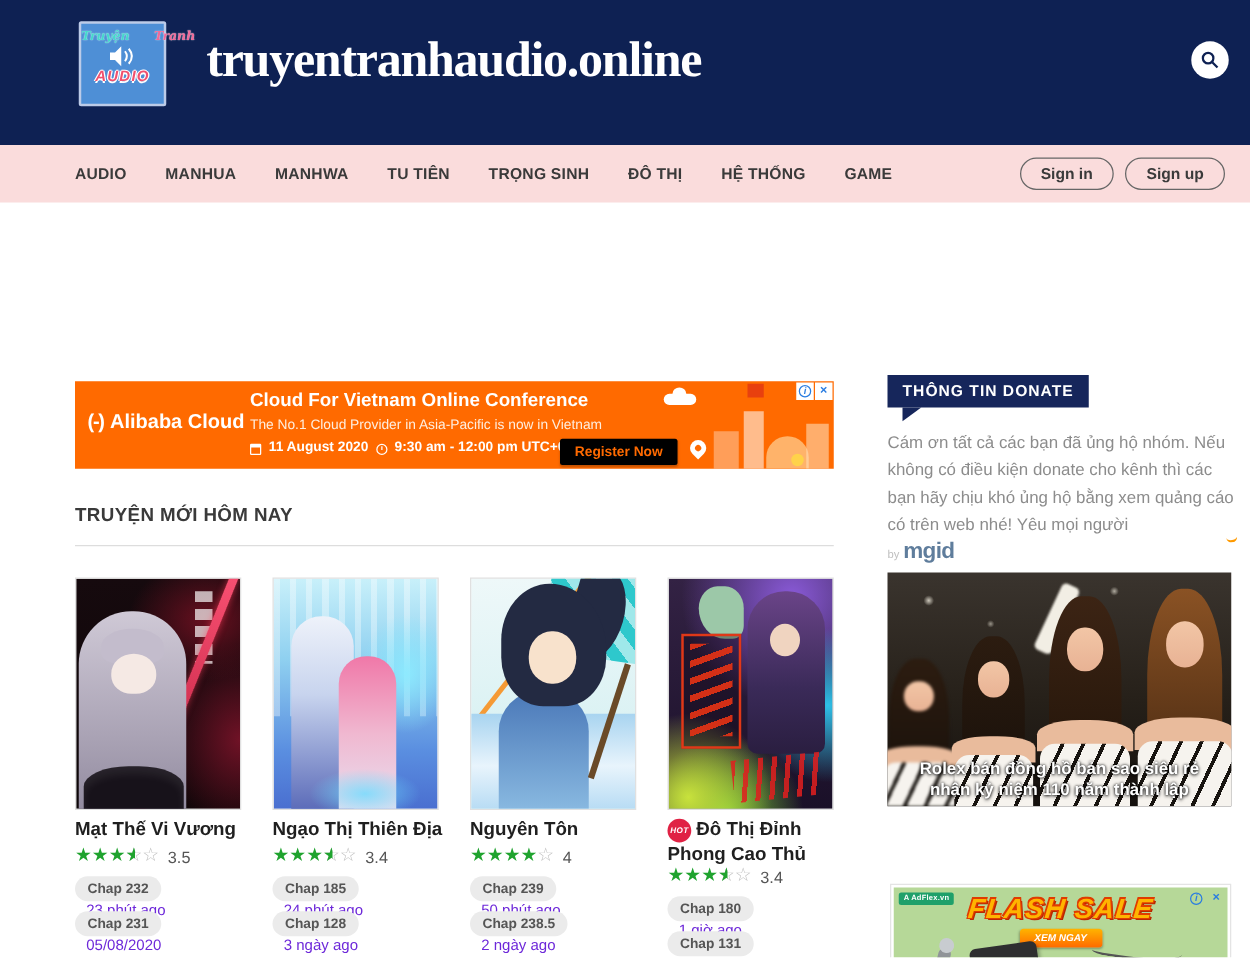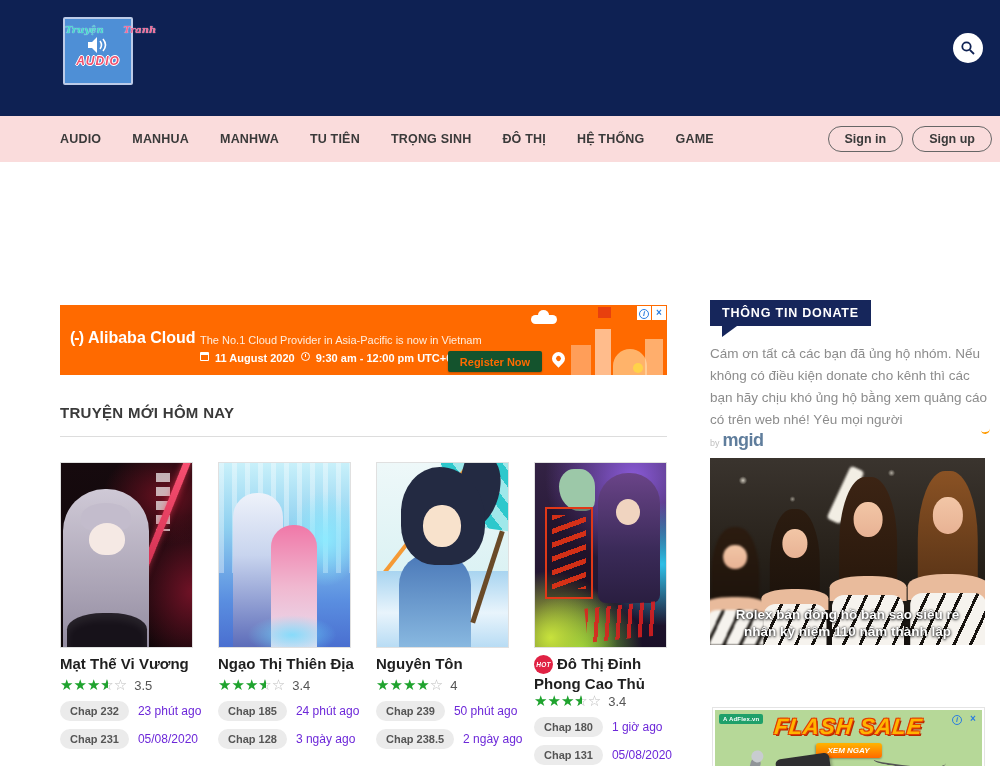--- a/index.html
+++ b/index.html
@@ -18,37 +18,37 @@
              text-shadow:-1px 0 #fff,1px 0 #fff,0 1px #fff,0 -1px #fff; letter-spacing:1px; }
   .site-title { position:absolute; left:165px; top:24px; font-family:"Liberation Serif", serif;
                 font-weight:bold; font-size:40px; color:#fff; letter-spacing:-1px; cursor:pointer; }
   .search-btn { position:absolute; right:17px; top:33px; width:30px; height:30px; border-radius:50%;
                 background:#fff; border:none; display:flex; align-items:center; justify-content:center; cursor:pointer; }
 
   
   .nav { position:absolute; left:0; top:116px; width:1000px; height:46px; background:#fadcdc;
          display:flex; align-items:center; padding-left:60px; gap:31px; }
   .nav-item { font-size:12.5px; font-weight:bold; color:#3a3a3a; text-decoration:none; letter-spacing:.2px; cursor:pointer; }
-  .auth { position:absolute; right:8px; top:50%; transform:translateY(-50%); display:flex; gap:9px; }
+  .auth { position:absolute; right:20px; top:50%; transform:translateY(-50%); display:flex; gap:9px; }
   .auth-btn { background:transparent; border:1.5px solid #666; border-radius:15px; padding:5px 16px;
               font-size:12.5px; font-weight:bold; color:#3a3a3a; cursor:pointer; }
 
   
   .banner { position:absolute; left:60px; top:305px; width:607px; height:70px; background:#ff6a00; overflow:hidden; }
   .ali-logo { position:absolute; left:10px; top:24px; color:#fff; display:flex; align-items:center; gap:5px; }
   .ali-mark { font-weight:bold; font-size:16px; letter-spacing:-1px; }
   .ali-name { font-size:16px; font-weight:600; white-space:nowrap; }
   .b-title { position:absolute; left:140px; top:7px; color:#fff; font-weight:bold; font-size:15px; white-space:nowrap; }
   .b-sub { position:absolute; left:140px; top:29px; color:#ffeede; font-size:11px; white-space:nowrap; }
   .b-date-row { position:absolute; left:140px; top:47px; color:#fff; font-size:11px; font-weight:bold;
-                display:flex; align-items:flex-start; gap:6px; white-space:nowrap; }
+                display:flex; align-items:flex-end; gap:6px; white-space:nowrap; }
   .ico-cal { display:inline-block; width:9px; height:9px; border:1.5px solid #fff; border-top-width:3px; border-radius:1px; }
   .ico-clk { display:inline-block; width:9px; height:9px; border:1.5px solid #fff; border-radius:50%; position:relative; }
   .ico-clk::after { content:""; position:absolute; left:3px; top:1px; width:1.5px; height:3px; background:#fff; }
-  .b-cta { position:absolute; left:388px; top:46px; width:94px; height:21px; background:#14532d; border:none;
+  .b-cta { position:absolute; left:388px; top:46px; width:94px; height:21px; background:#000000; border:none;
            color:#ff6a00; font-weight:bold; font-size:11px; border-radius:2px; box-shadow:0 1px 2px rgba(0,0,0,.25); cursor:pointer; }
   .b-pin { position:absolute; left:492px; top:47px; width:13px; height:13px; background:#fff;
            border-radius:50% 50% 50% 0; transform:rotate(-45deg); }
   .b-pin::after { content:""; position:absolute; left:4px; top:4px; width:5px; height:5px; background:#ff6a00; border-radius:50%; }
   .b-city { position:absolute; right:0; top:0; width:98px; height:70px; }
   .bd { position:absolute; bottom:0; }
   .bd1 { left:2px; width:20px; height:30px; background:rgba(255,255,255,.35); }
   .bd2 { left:26px; width:16px; height:46px; background:rgba(255,255,255,.55); }
   .dome { left:44px; width:34px; height:26px; background:#ffb36a; border-radius:17px 17px 0 0; bottom:0; position:absolute; }
   .bd3 { right:4px; width:18px; height:36px; background:rgba(255,220,180,.6); }
@@ -78,21 +78,21 @@
   .hot-badge { display:inline-block; width:19px; height:19px; background:#e02244; border-radius:50%; color:#fff;
                font-size:6.5px; font-weight:bold; font-style:italic; text-align:center; line-height:19px;
                vertical-align:2px; margin-right:4px; letter-spacing:.3px; }
   .stars-row { position:absolute; left:0; top:215px; display:flex; align-items:center; }
   .card.c4 .stars-row { top:231px; }
   .stars { font-size:15px; line-height:16px; }
   .star { position:relative; display:inline-block; color:#bdbdbd; }
   .star.full { color:#1fa32e; }
   .star .half { position:absolute; left:0; top:0; width:55%; overflow:hidden; color:#1fa32e; }
   .rating-num { font-size:13px; color:#555; margin-left:7px; }
-  .chap-row { position:absolute; left:0; display:flex; align-items:center; }
+  .chap-row { position:absolute; left:0; display:flex; align-items:flex-start;flex-direction:column; }
   .chap-row.r1 { top:239px; } .chap-row.r2 { top:267px; }
   .card.c4 .chap-row.r1 { top:255px; } .card.c4 .chap-row.r2 { top:283px; }
   .pill { background:#ebebeb; border-radius:11px; padding:4px 10px; font-size:11px; font-weight:bold;
           color:#555; white-space:nowrap; cursor:pointer; }
   .chap-time { font-size:12px; color:#6d28d9; margin-left:9px; white-space:nowrap; }
 
   
   .cv1 { background:radial-gradient(ellipse 90px 70px at 80% 18%,#6a1020 0%,rgba(60,8,16,0) 70%),
                     radial-gradient(ellipse 90px 110px at 100% 70%,#701226 0%,rgba(70,10,20,0) 70%),
                     linear-gradient(180deg,#160a0e,#0d0608); }
@@ -221,20 +221,21 @@
   <div class="header">
     <div class="logo">
       <div class="logo-l1"><span class="logo-w1">Truyện</span> <span class="logo-w2">Tranh</span></div>
       <svg class="logo-speaker" width="22" height="18" viewBox="0 0 22 18">
         <polygon points="1,6 5,6 10,1 10,17 5,12 1,12" fill="#fff"></polygon>
         <path d="M13 5 q3 4 0 8" stroke="#fff" stroke-width="1.6" fill="none"></path>
         <path d="M16 3 q5 6 0 12" stroke="#fff" stroke-width="1.6" fill="none"></path>
       </svg>
       <div class="logo-l2">AUDIO</div>
     </div>
+    <div class="site-title">truyentranhaudio.online</div>
     <button class="search-btn">
       <svg width="16" height="16" viewBox="0 0 16 16">
         <circle cx="6.5" cy="6.5" r="4.2" stroke="#0e2153" stroke-width="1.8" fill="none"></circle>
         <line x1="9.8" y1="9.8" x2="14" y2="14" stroke="#0e2153" stroke-width="1.8"></line>
       </svg>
     </button>
   </div>
 
   <div class="nav">
     <a class="nav-item">AUDIO</a>
@@ -249,20 +250,21 @@
       <button class="auth-btn">Sign in</button>
       <button class="auth-btn">Sign up</button>
     </div>
   </div>
 
   <div class="banner">
     <div class="ali-logo">
       <span class="ali-mark">(-)</span>
       <span class="ali-name">Alibaba Cloud</span>
     </div>
+    <div class="b-title">Cloud For Vietnam Online Conference</div>
     <div class="b-sub">The No.1 Cloud Provider in Asia-Pacific is now in Vietnam</div>
     <div class="b-date-row">
       <span class="ico-cal"></span>
       <span>11 August 2020</span>
       <span class="ico-clk"></span>
       <span>9:30 am - 12:00 pm UTC+07:00</span>
     </div>
     <button class="b-cta">Register Now</button>
     <span class="b-pin"></span>
     <span class="b-cloud"></span>

